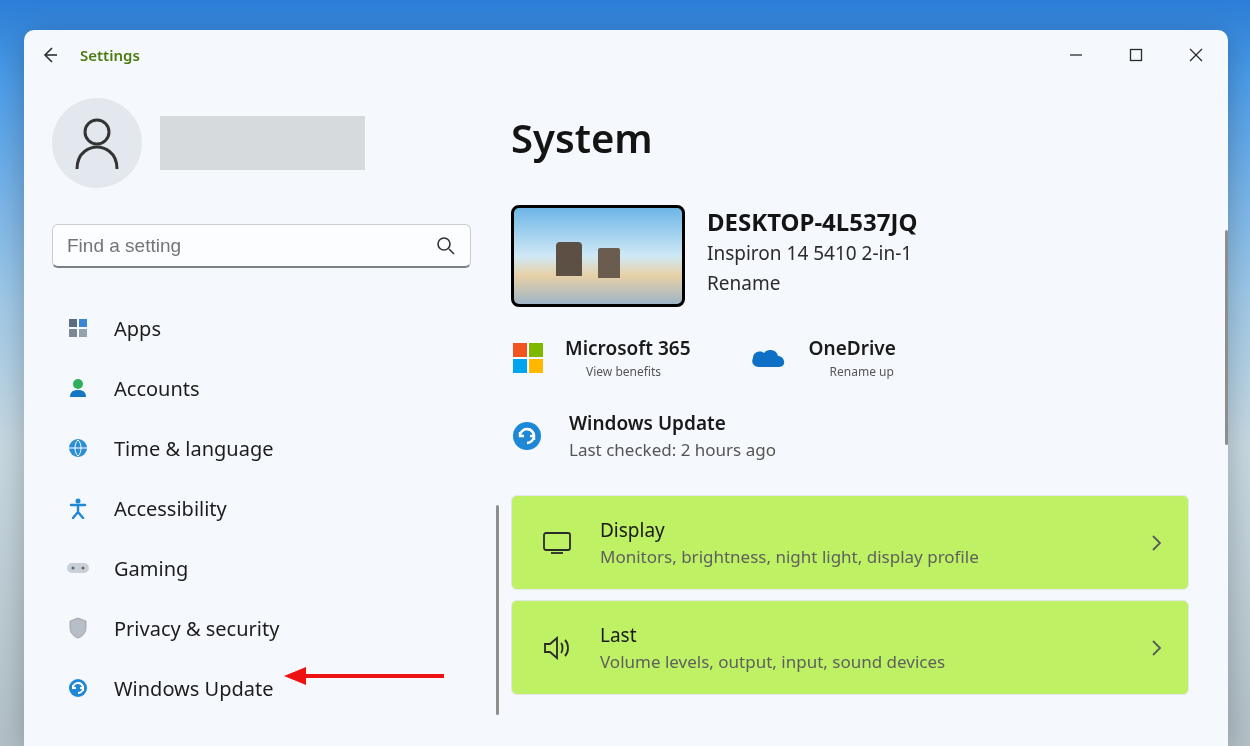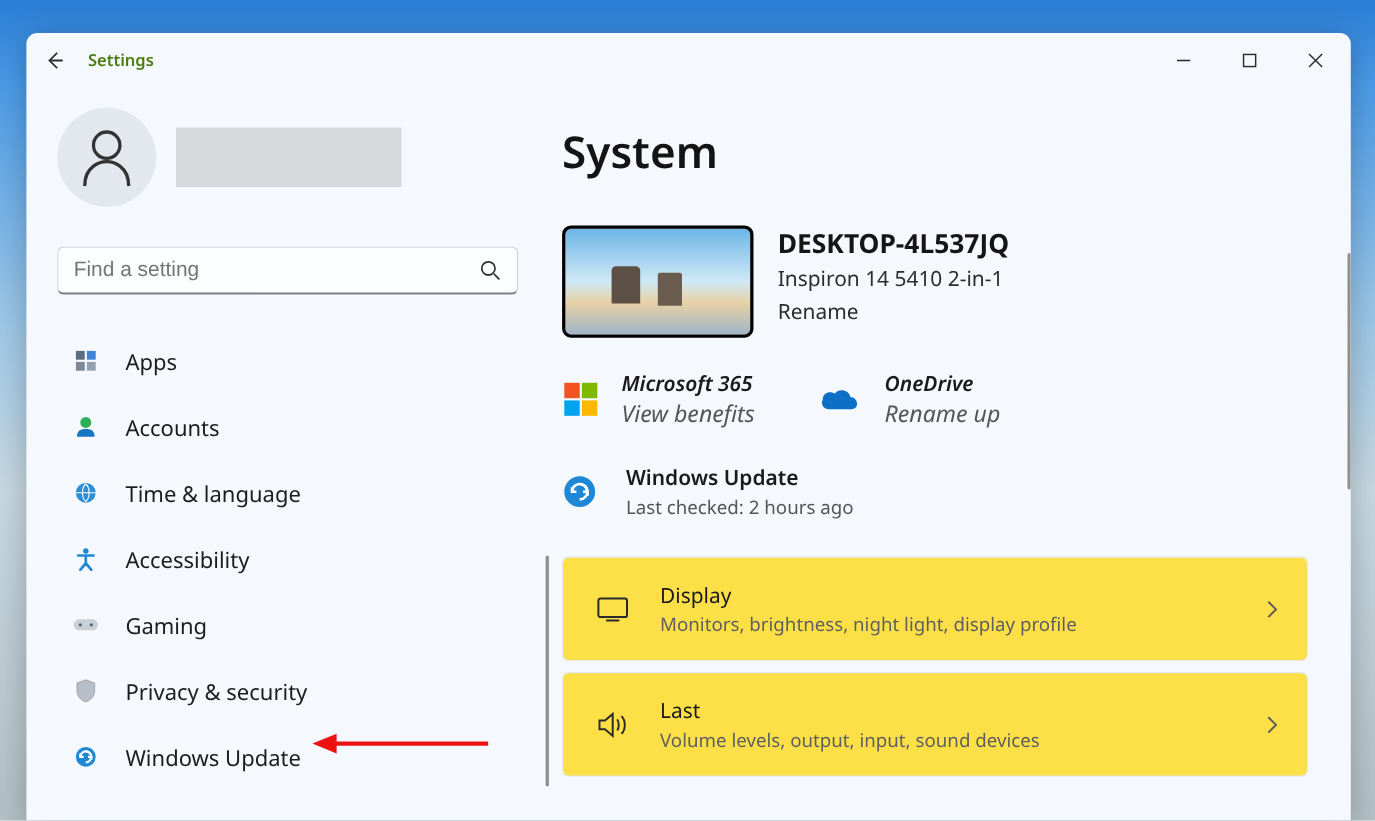--- a/index.html
+++ b/index.html
@@ -150,36 +150,35 @@
   }
   .device-info h2 { font-size: 24px; font-weight: 700; color: #151515; }
   .device-model { font-size: 19px; color: #2c2c2c; margin-top: 2px; }
   .device-rename { font-size: 19px; color: #2c2c2c; margin-top: 4px; cursor: pointer; }
 
   .status-row {
     margin-top: 28px;
     display: flex;
     gap: 58px;
     flex-wrap: wrap;
-    font-style: italic;
   }
   .status-item { display: flex; align-items: center; gap: 20px; }
   .status-item .txt .h { font-size: 19px; font-weight: 600; color: #1a1a1a; }
-  .status-item .txt .s { font-size: 21px; color: #555; margin-top: 2px; }
+  .status-item .txt .s { font-size: 12px; color: #555; margin-top: 2px; margin-left: 21px; }
 
   .update-row {
     margin-top: 30px;
     display: flex; align-items: center; gap: 26px;
   }
 
   .settings-list { margin-top: 34px; display: flex; flex-direction: column; gap: 10px; width: 678px; }
   .settings-card {
     border: 1px solid #e3e6ea;
     border-radius: 6px;
-    background: #fde047;
+    background: #bef264;
     height: 95px;
     display: flex; align-items: center;
     padding: 16px 26px;
     cursor: pointer;
   }
   .settings-card .ic { width: 38px; display:flex; justify-content:center; }
   .settings-card .txt { flex: 1; margin-left: 24px; }
   .settings-card .txt .h { font-size: 19px; font-weight: 400; color: #1a1a1a; }
   .settings-card .txt .s { font-size: 17px; color: #5f5f5f; margin-top: 2px; }
   .chev { color: #5a5a5a; }

